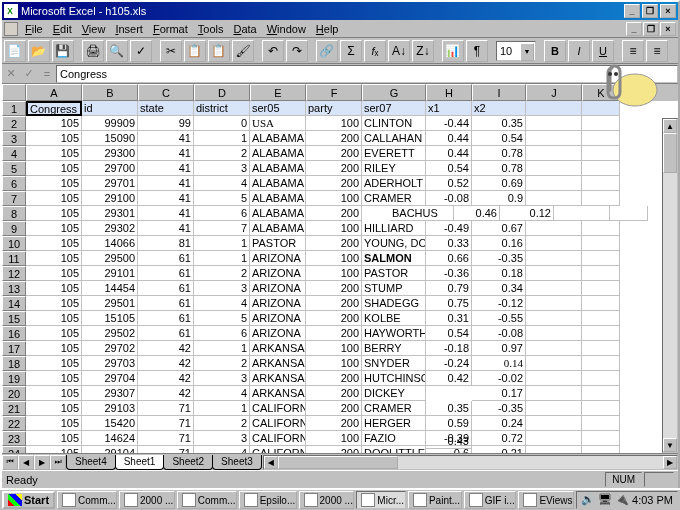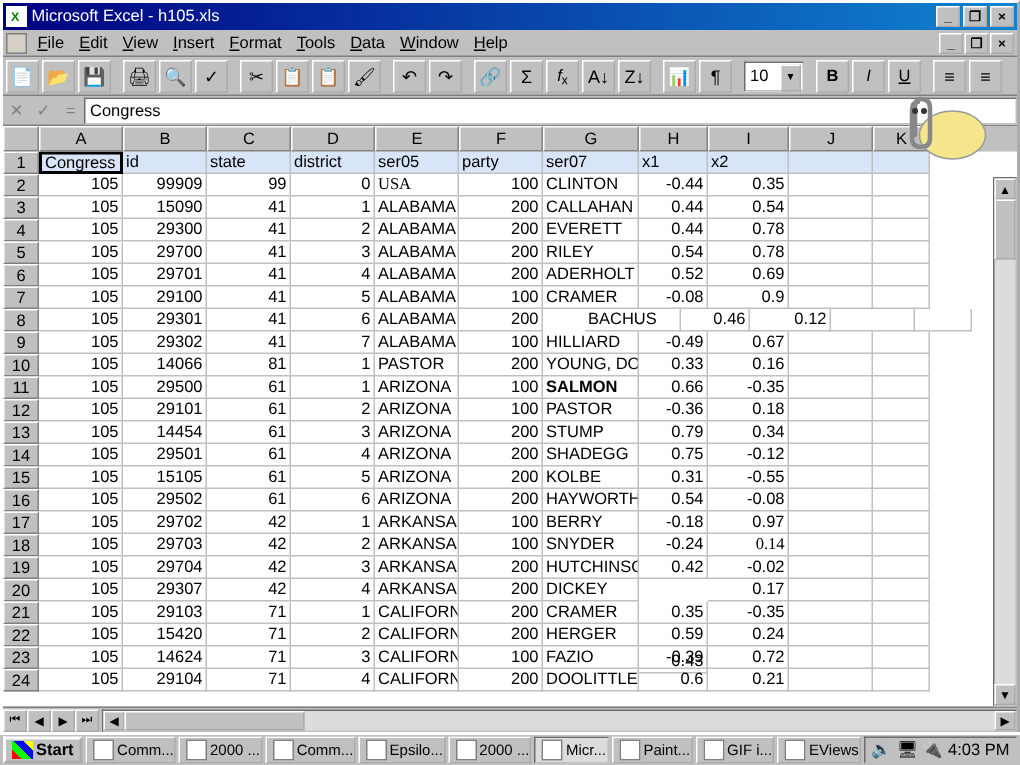--- a/index.html
+++ b/index.html
@@ -500,28 +500,40 @@
         <div class="arr" style="top:0">▲</div>
         <div class="thumb"></div>
         <div class="arr" style="bottom:0">▼</div>
       </div>
     </div>
     <div class="scrollh">
       <div class="navbtn">⏮</div>
       <div class="navbtn">◀</div>
       <div class="navbtn">▶</div>
       <div class="navbtn">⏭</div>
+      <div id="sheettabs" style="display:flex">
+          <div class="sheettab inactive">Sheet4</div>
+          <div class="sheettab">Sheet1</div>
+          <div class="sheettab inactive">Sheet2</div>
+          <div class="sheettab inactive">Sheet3</div>
+        </div>
       <div class="hscroll">
         <div class="arr" style="left:0">◀</div>
         <div class="thumb"></div>
         <div class="arr" style="right:0">▶</div>
       </div>
     </div>
   </div>
 
+  <div class="statusbar">
+    <span>Ready</span>
+    <div style="flex:1"></div>
+    <div class="statuscell">NUM</div>
+    <div class="statuscell" style="width:30px"></div>
+  </div>
 </div>
 
 <div class="clippy">
   <svg viewBox="0 0 60 50">
       <ellipse cx="35" cy="30" rx="22" ry="16" fill="#f5e68c" stroke="#999"></ellipse>
       <path d="M12 8 Q8 8 8 14 L8 32 Q8 38 14 38 Q20 38 20 32 L20 12 Q20 6 14 6 Q10 6 10 12 L10 30" fill="none" stroke="#888" stroke-width="3" stroke-linecap="round"></path>
       <circle cx="10" cy="14" r="2" fill="#333"></circle>
       <circle cx="16" cy="14" r="2" fill="#333"></circle>
     </svg>
 </div>

